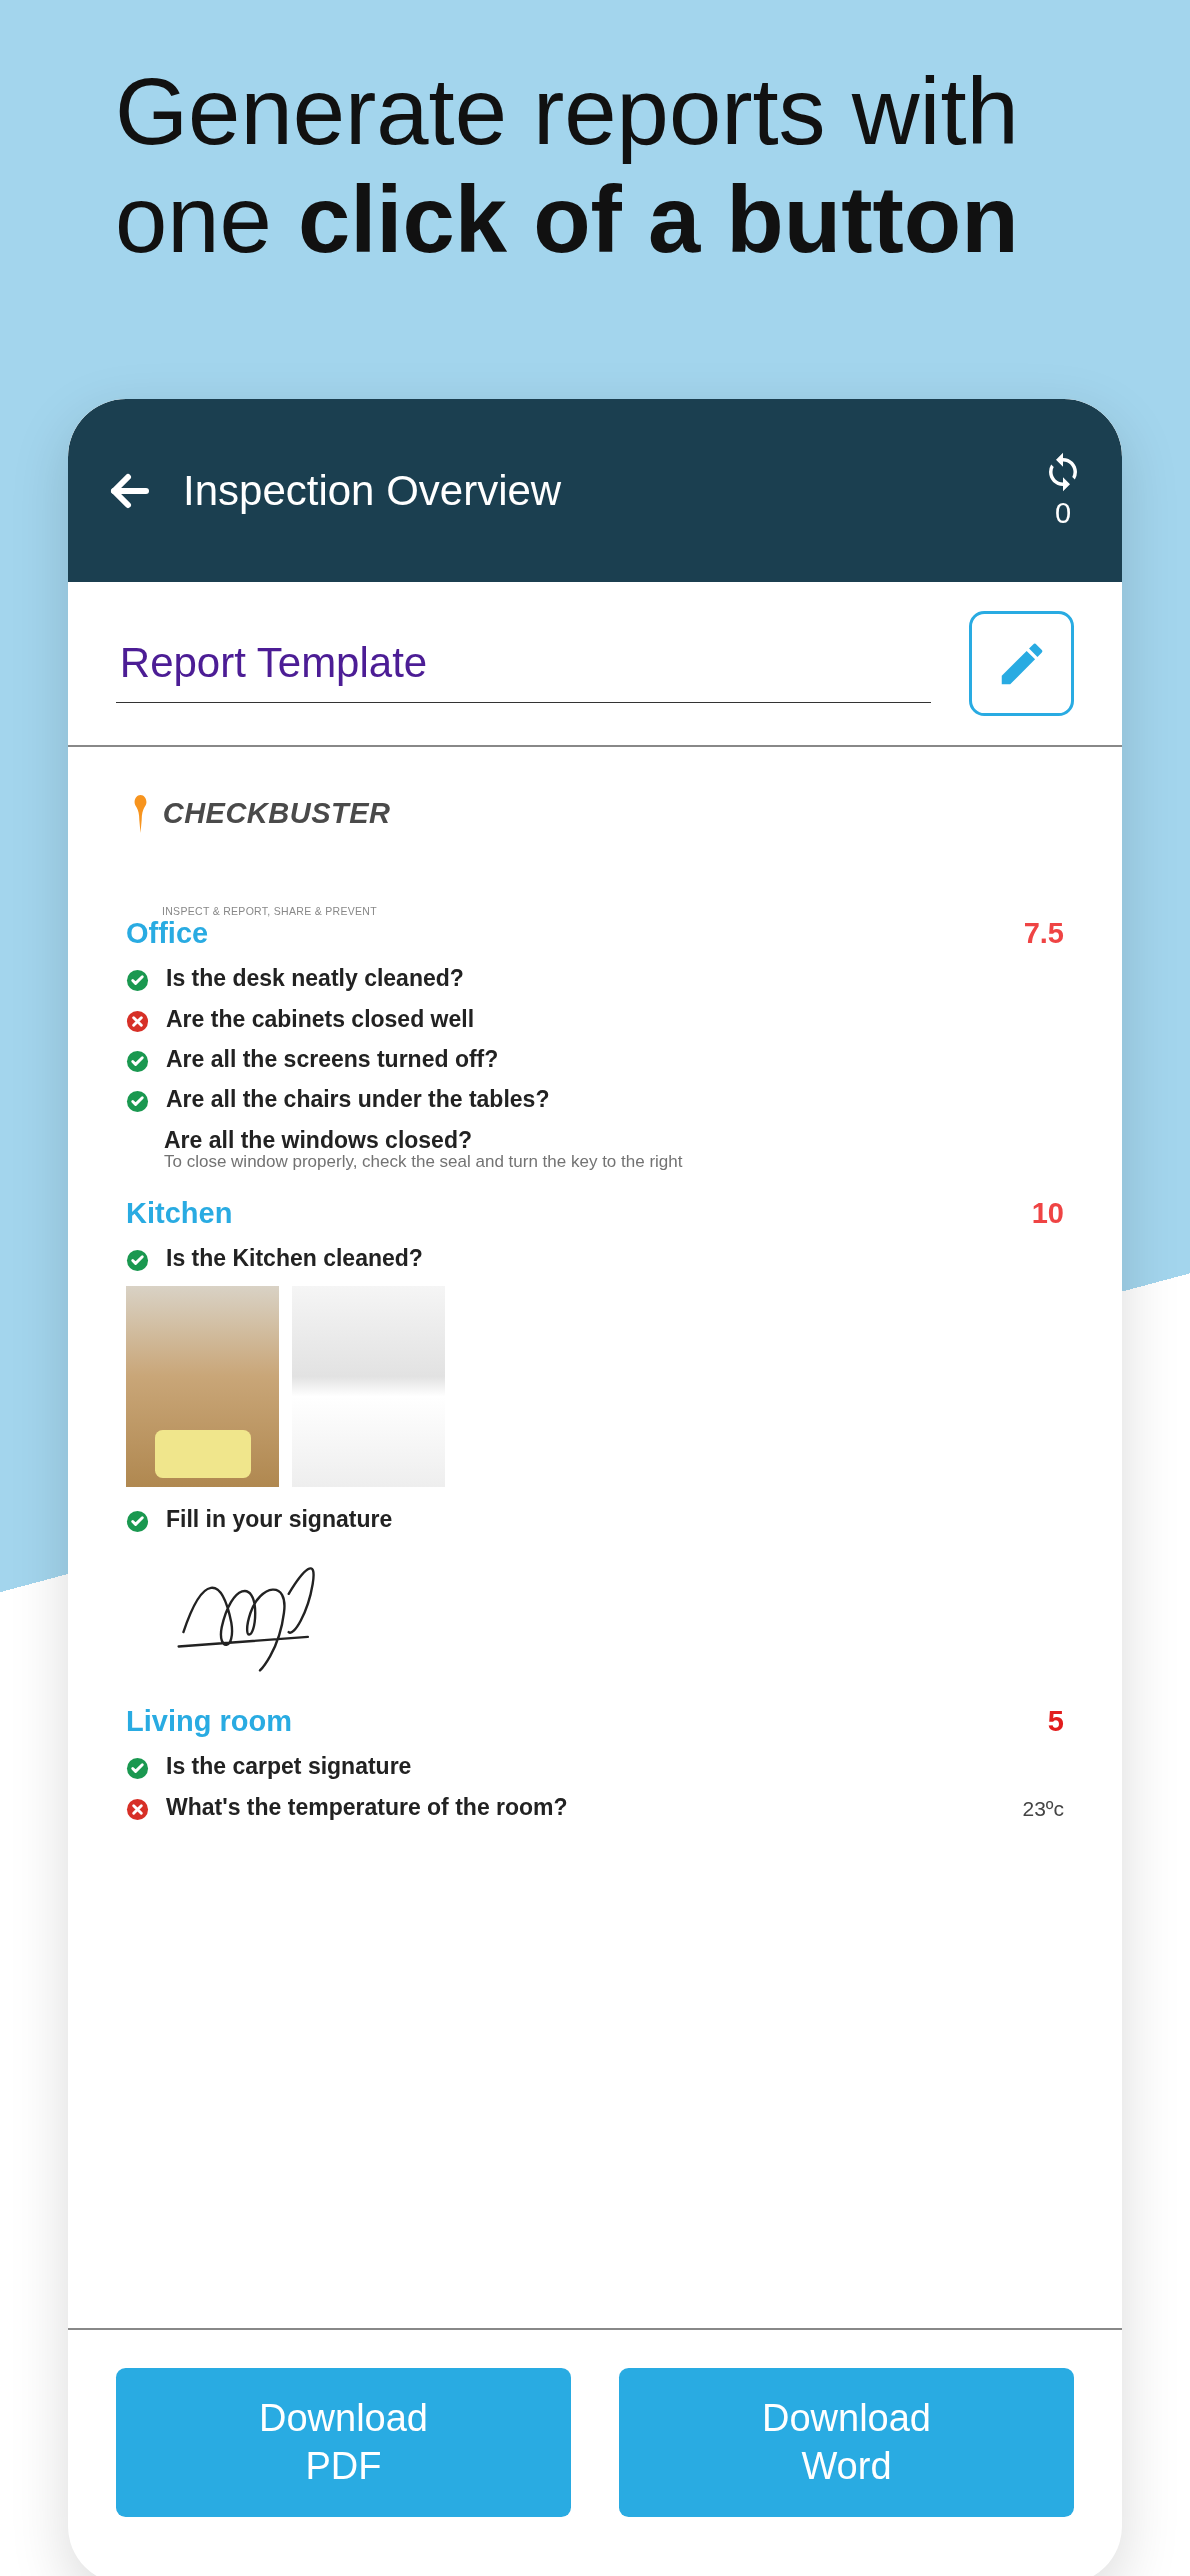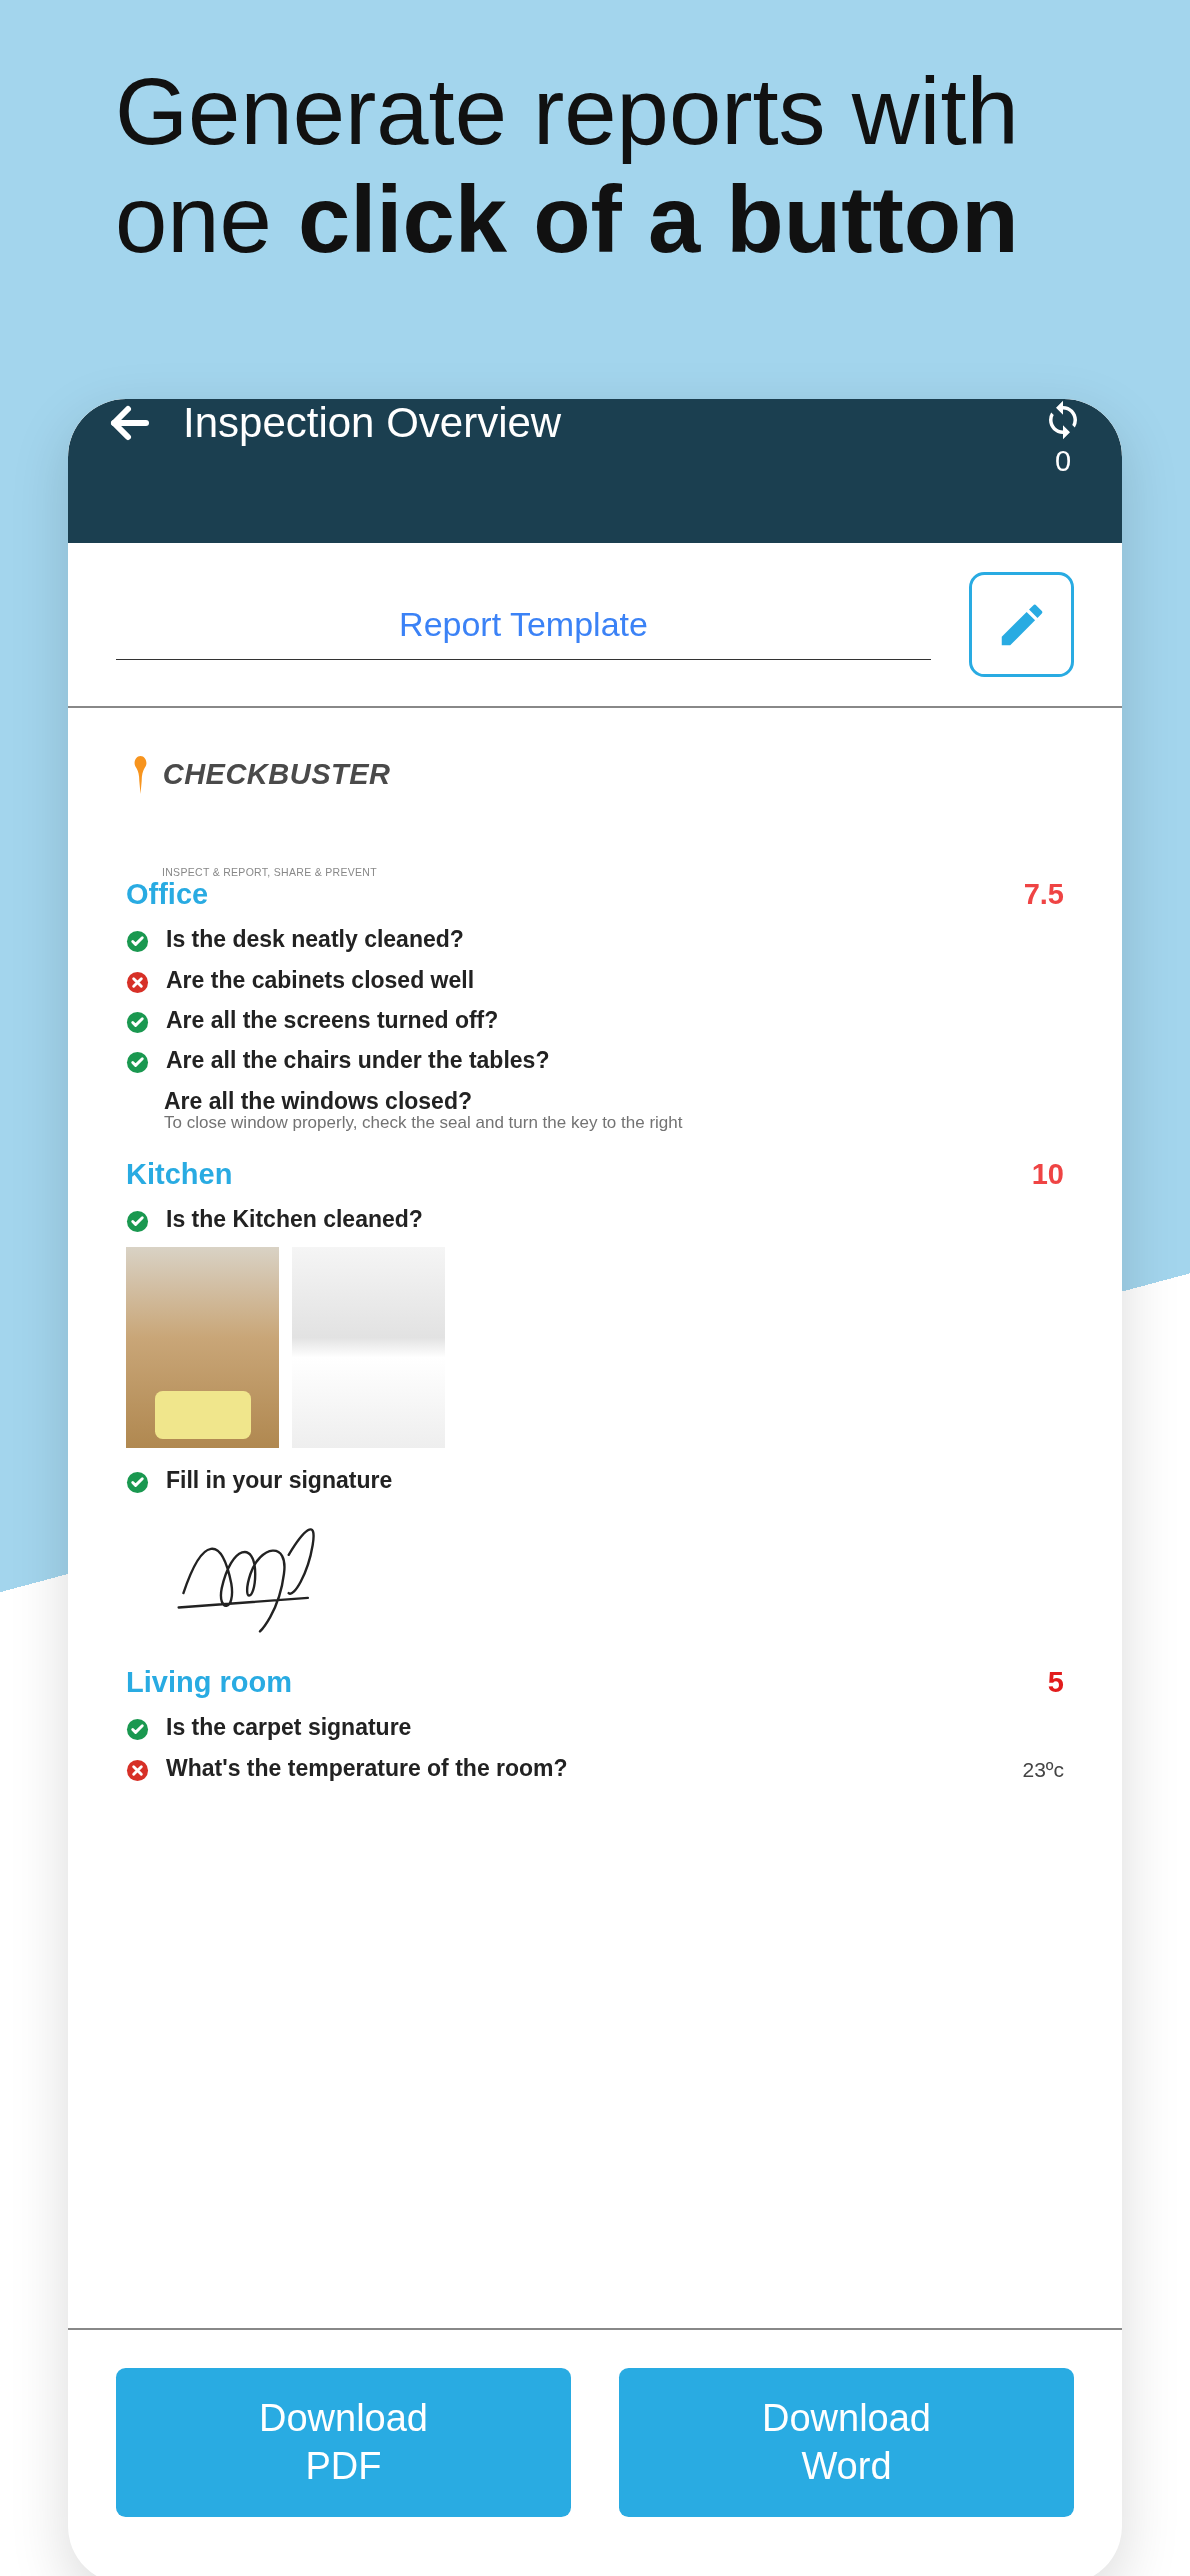--- a/index.html
+++ b/index.html
@@ -25,48 +25,48 @@
     background: #fff;
     border-radius: 58px;
     box-shadow: 0 19px 58px rgba(0,0,0,0.15);
     overflow: hidden;
     display: flex;
     flex-direction: column;
   }
   .app-bar {
     background: #1b3f50;
     color: #fff;
-    height: 144px;
-    display: flex;
+    height: 183px;
+    display: flex;
+    align-items: center;
     padding: 0 38px;
     border-top-left-radius: 58px;
     border-top-right-radius: 58px;
     position: relative;
   }
   .back-icon { width: 48px; height: 48px; color: #fff; cursor: pointer; }
   .app-title { margin-left: 29px; font-size: 42px; font-weight: 500; }
   .refresh-area { margin-left: auto; display: flex; flex-direction: column; align-items: center; }
   .refresh-icon { width: 42px; height: 42px; color: #fff; cursor: pointer; }
   .refresh-count { font-size: 29px; color: #fff; margin-top: 3.8px; }
   .template-row {
     display: flex;
     align-items: center;
     padding: 29px 48px 19px 48px;
     gap: 38px;
   }
   .template-input {
     flex: 1;
-    font-size: 34px;
-    color: #3b82f6;
+    font-size: 42px;
+    color: #4c1d95;
     border: none;
     border-bottom: 1.9px solid #333;
     padding: 15.3px 3.8px;
     outline: none;
     background: transparent;
-    text-align: center;
   }
   .edit-btn {
     width: 105px;
     height: 105px;
     border: 3.8px solid #29abe2;
     border-radius: 15.3px;
     display: flex;
     align-items: center;
     justify-content: center;
     cursor: pointer;

